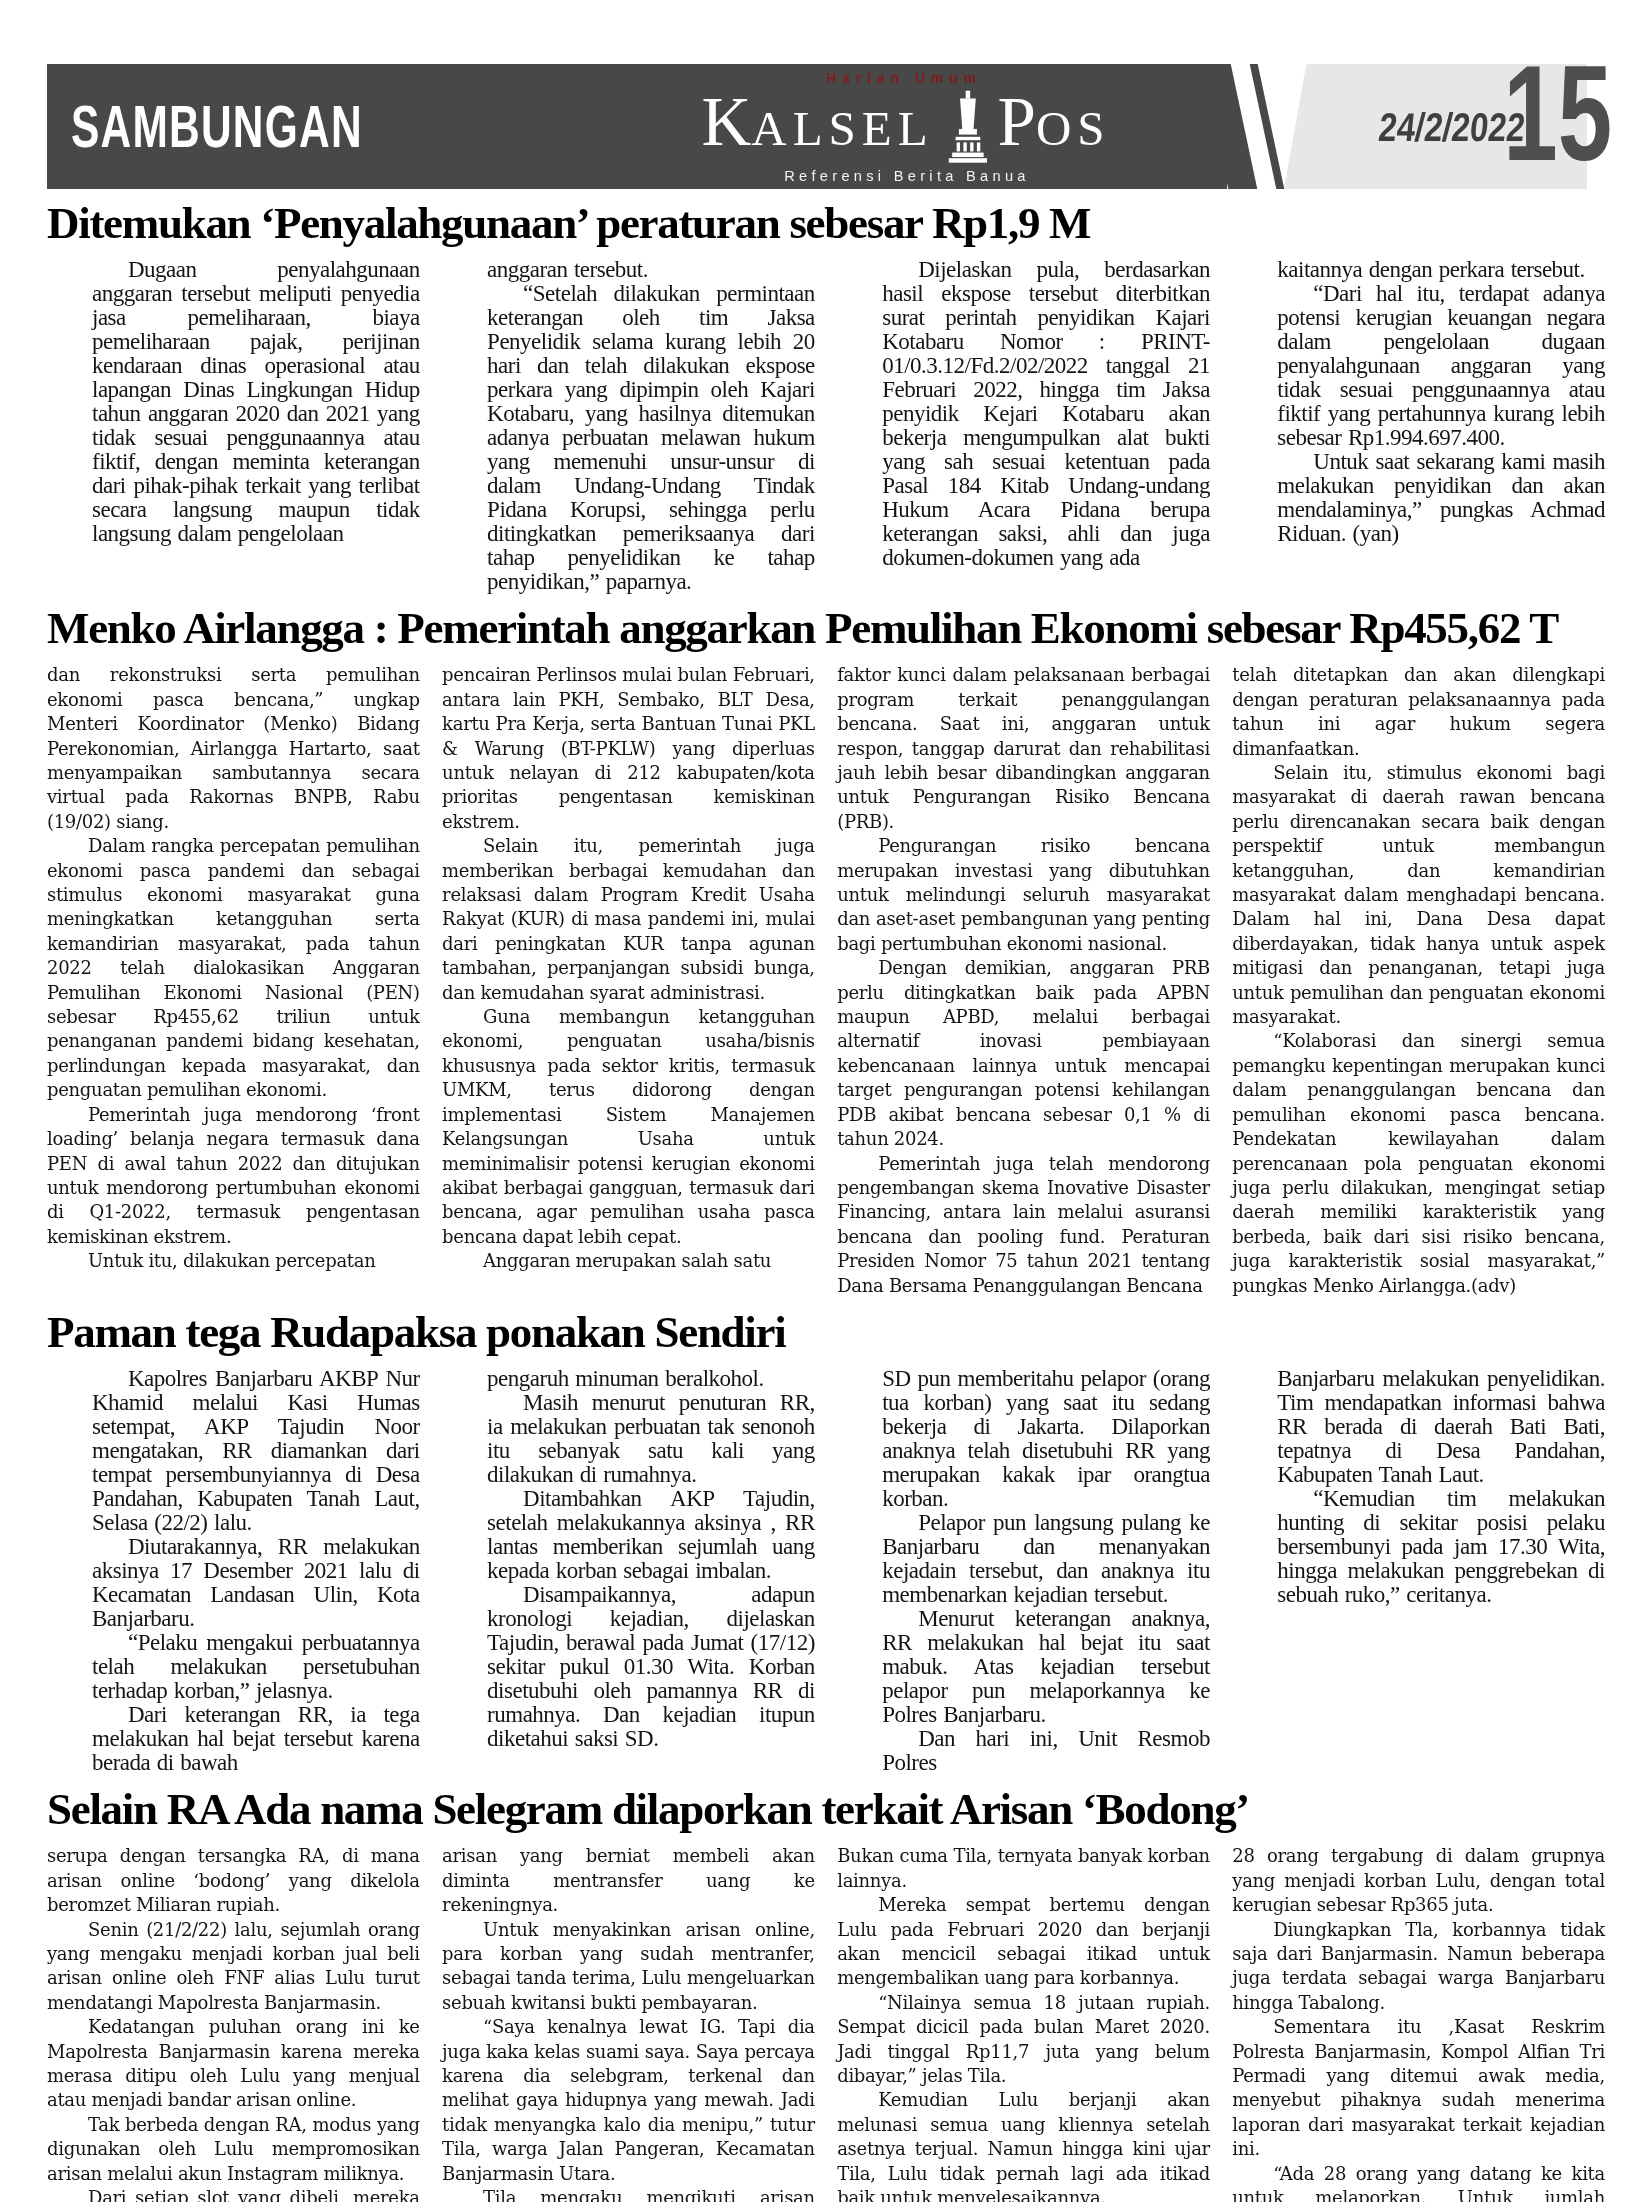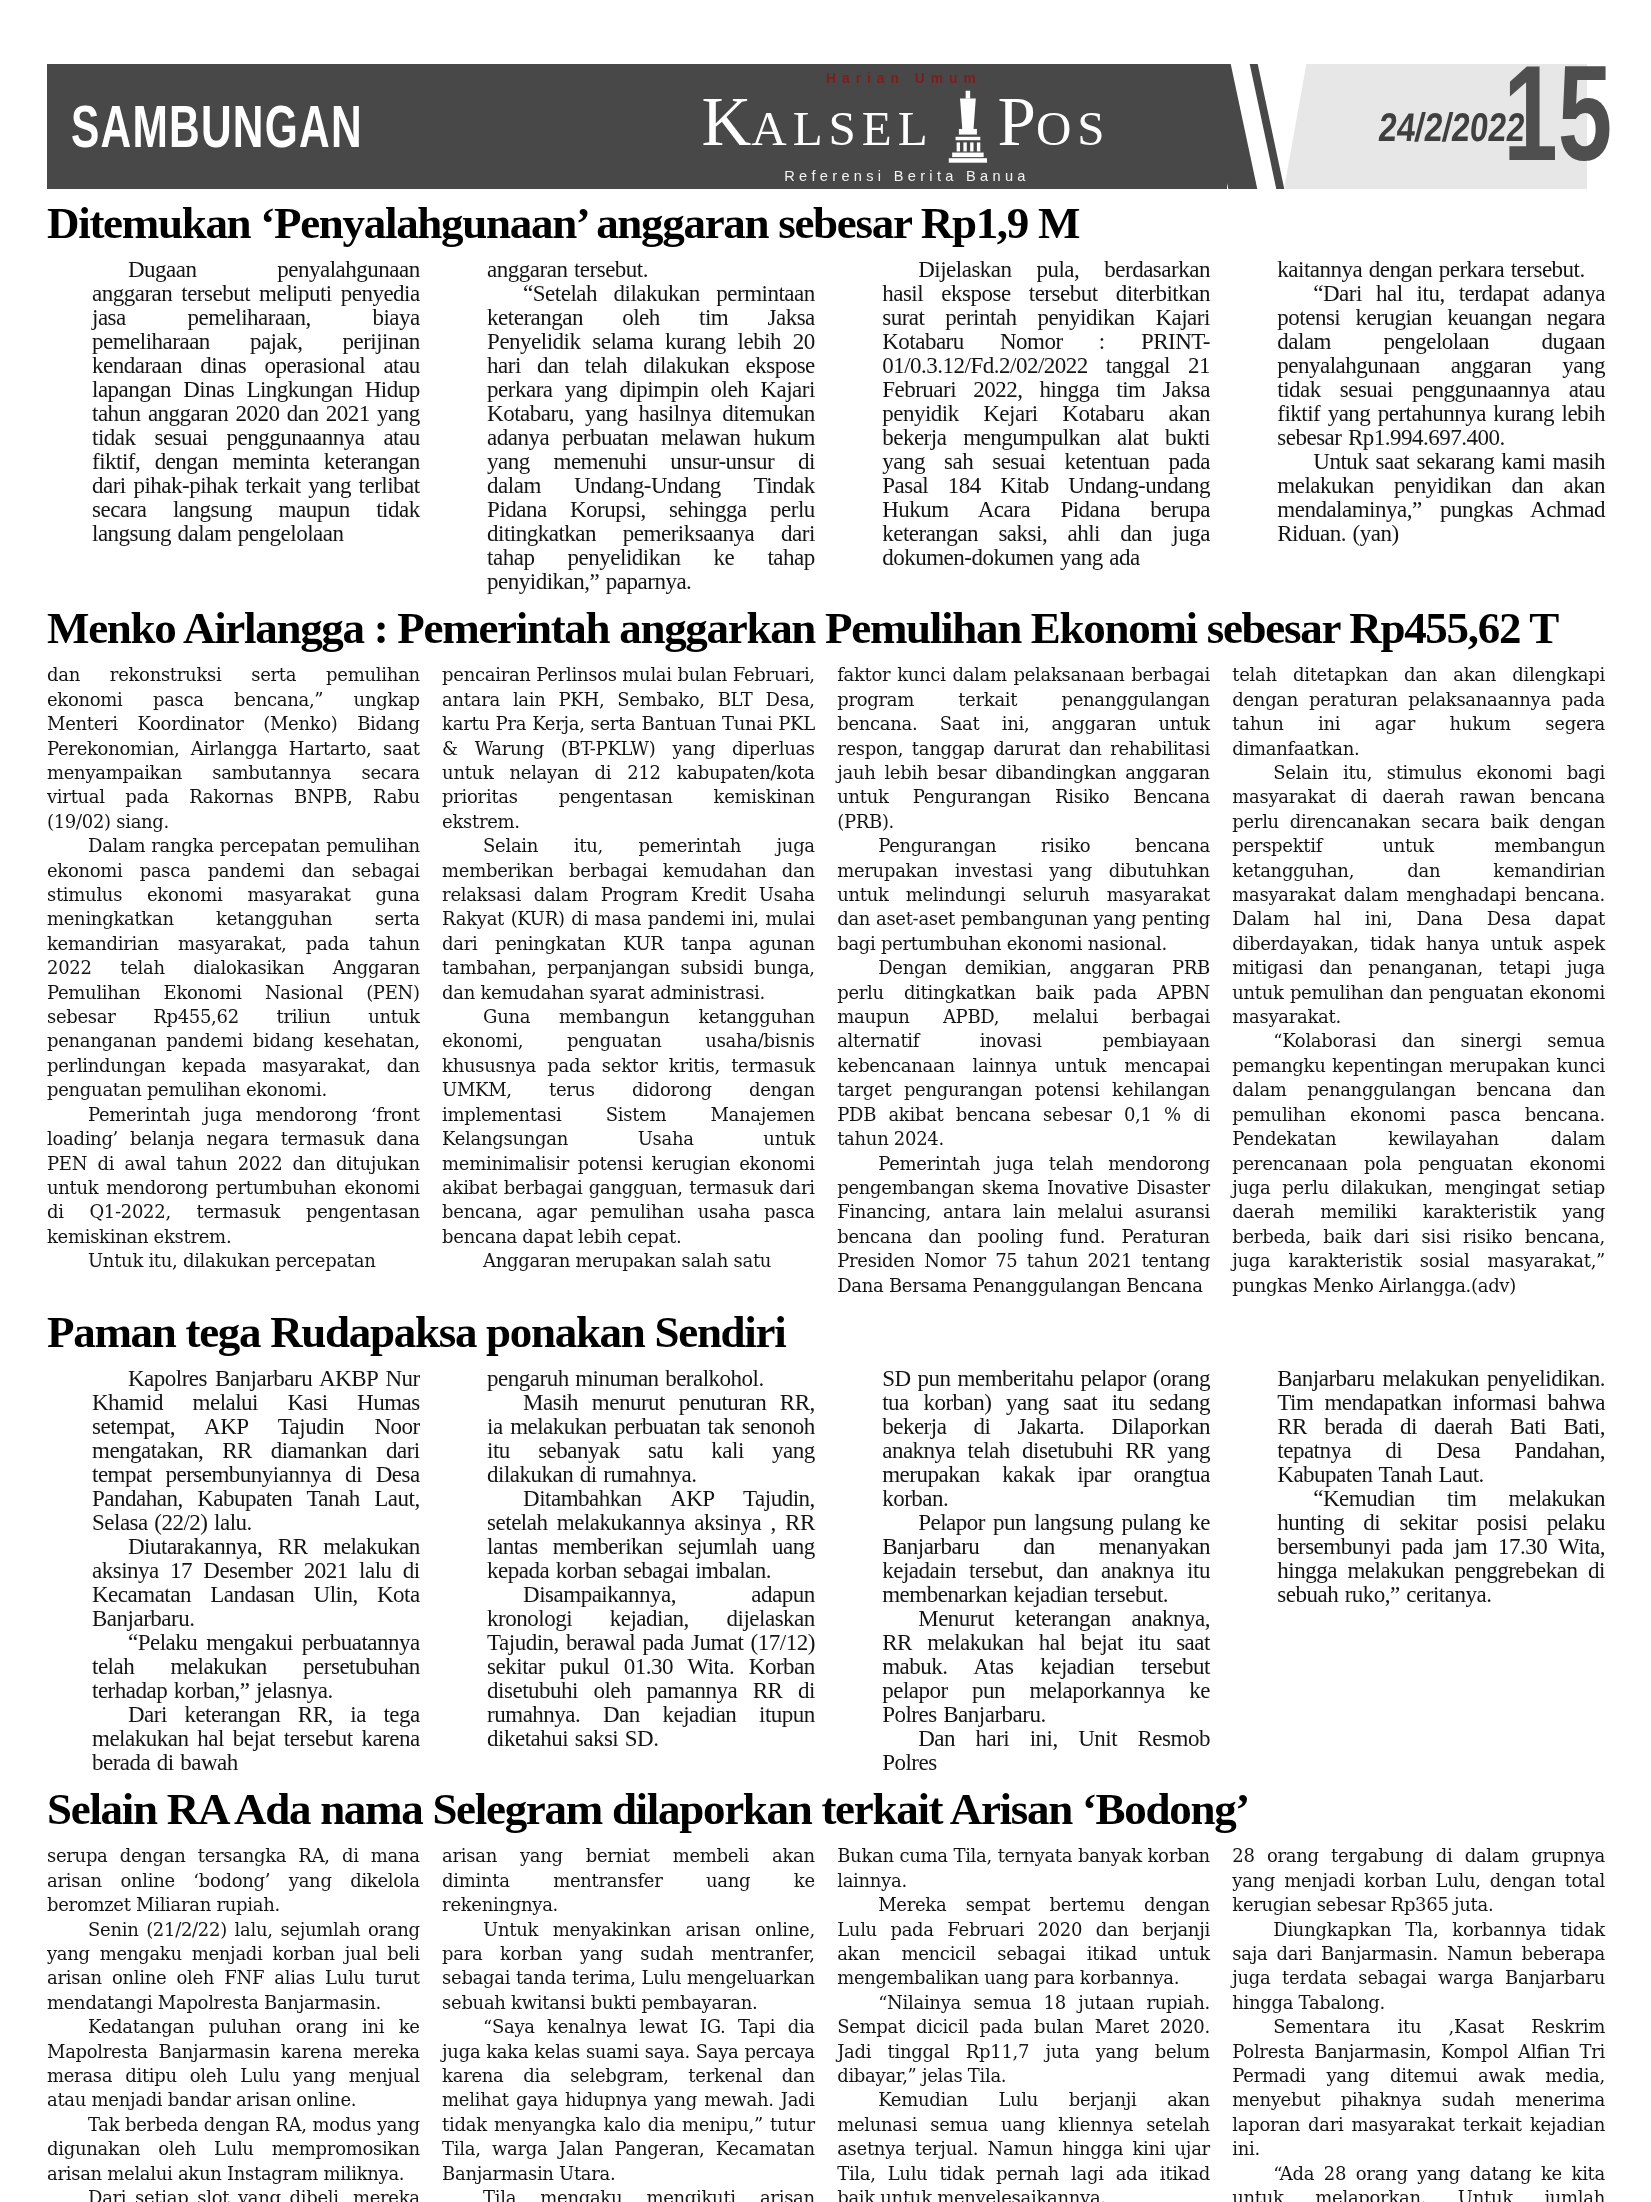--- a/index.html
+++ b/index.html
@@ -104,21 +104,21 @@
       </div>
     </div>
 
     <div class="mast-bottom">Referensi Berita Banua</div>
 
     <div class="hdr-date">24/2/2022</div>
     <div class="hdr-num">15</div>
   </header>
 
   <section class="article">
-    <h1 class="article-title">Ditemukan ‘Penyalahgunaan’ anggaran sebesar Rp1,9 M</h1>
+    <h1 class="article-title">Ditemukan ‘Penyalahgunaan’ peraturan sebesar Rp1,9 M</h1>
     <div class="cols font-a">
         <div class="col">
           <p>Dugaan penyalahgunaan anggaran tersebut meliputi penyedia jasa pemeliharaan, biaya pemeliharaan pajak, perijinan kendaraan dinas operasional atau lapangan Dinas Lingkungan Hidup tahun anggaran 2020 dan 2021 yang tidak sesuai penggunaannya atau fiktif, dengan meminta keterangan dari pihak-pihak terkait yang terlibat secara langsung maupun tidak langsung dalam pengelolaan</p>
         </div>
         <div class="col">
           <p class="cont">anggaran tersebut.</p>
           <p>“Setelah dilakukan permintaan keterangan oleh tim Jaksa Penyelidik selama kurang lebih 20 hari dan telah dilakukan ekspose perkara yang dipimpin oleh Kajari Kotabaru, yang hasilnya ditemukan adanya perbuatan melawan hukum yang memenuhi unsur-unsur di dalam Undang-Undang Tindak Pidana Korupsi, sehingga perlu ditingkatkan pemeriksaanya dari tahap penyelidikan ke tahap penyidikan,” paparnya.</p>
         </div>
         <div class="col">
           <p>Dijelaskan pula, berdasarkan hasil ekspose tersebut diterbitkan surat perintah penyidikan Kajari Kotabaru Nomor : PRINT-01/0.3.12/Fd.2/02/2022 tanggal 21 Februari 2022, hingga tim Jaksa penyidik Kejari Kotabaru akan bekerja mengumpulkan alat bukti yang sah sesuai ketentuan pada Pasal 184 Kitab Undang-undang Hukum Acara Pidana berupa keterangan saksi, ahli dan juga dokumen-dokumen yang ada</p>

